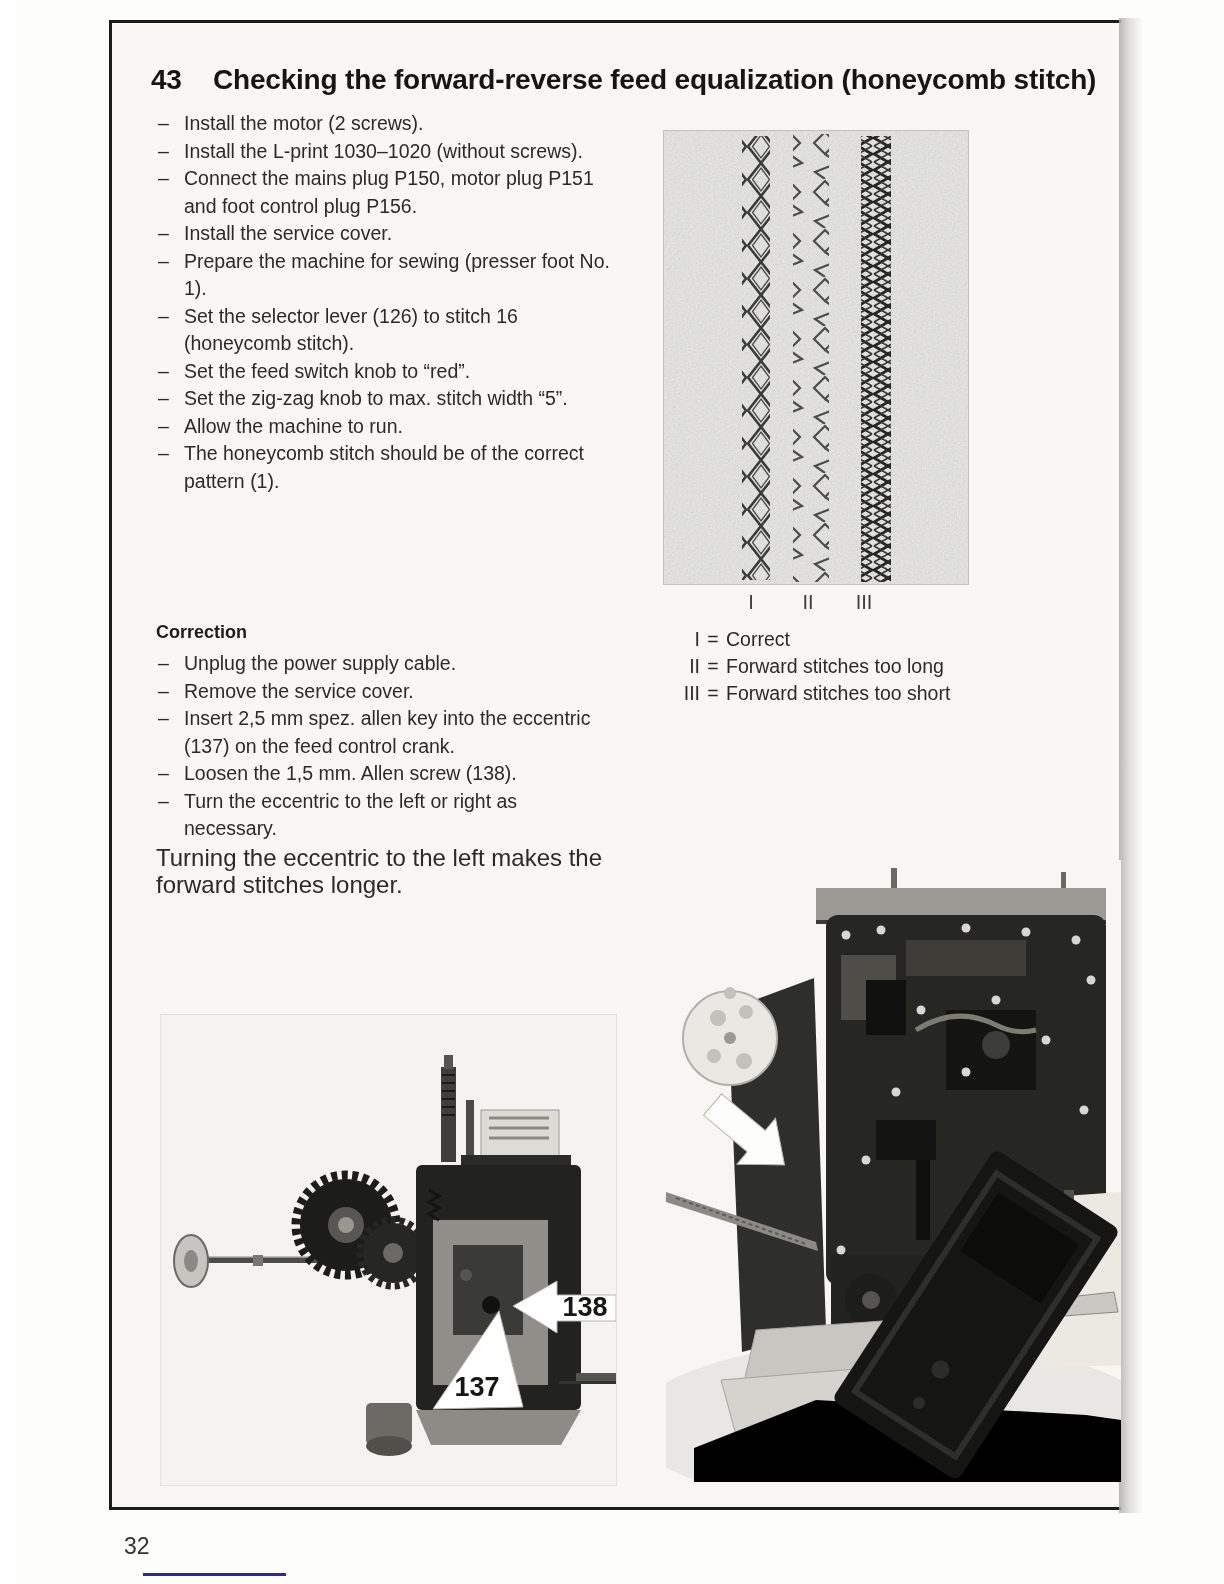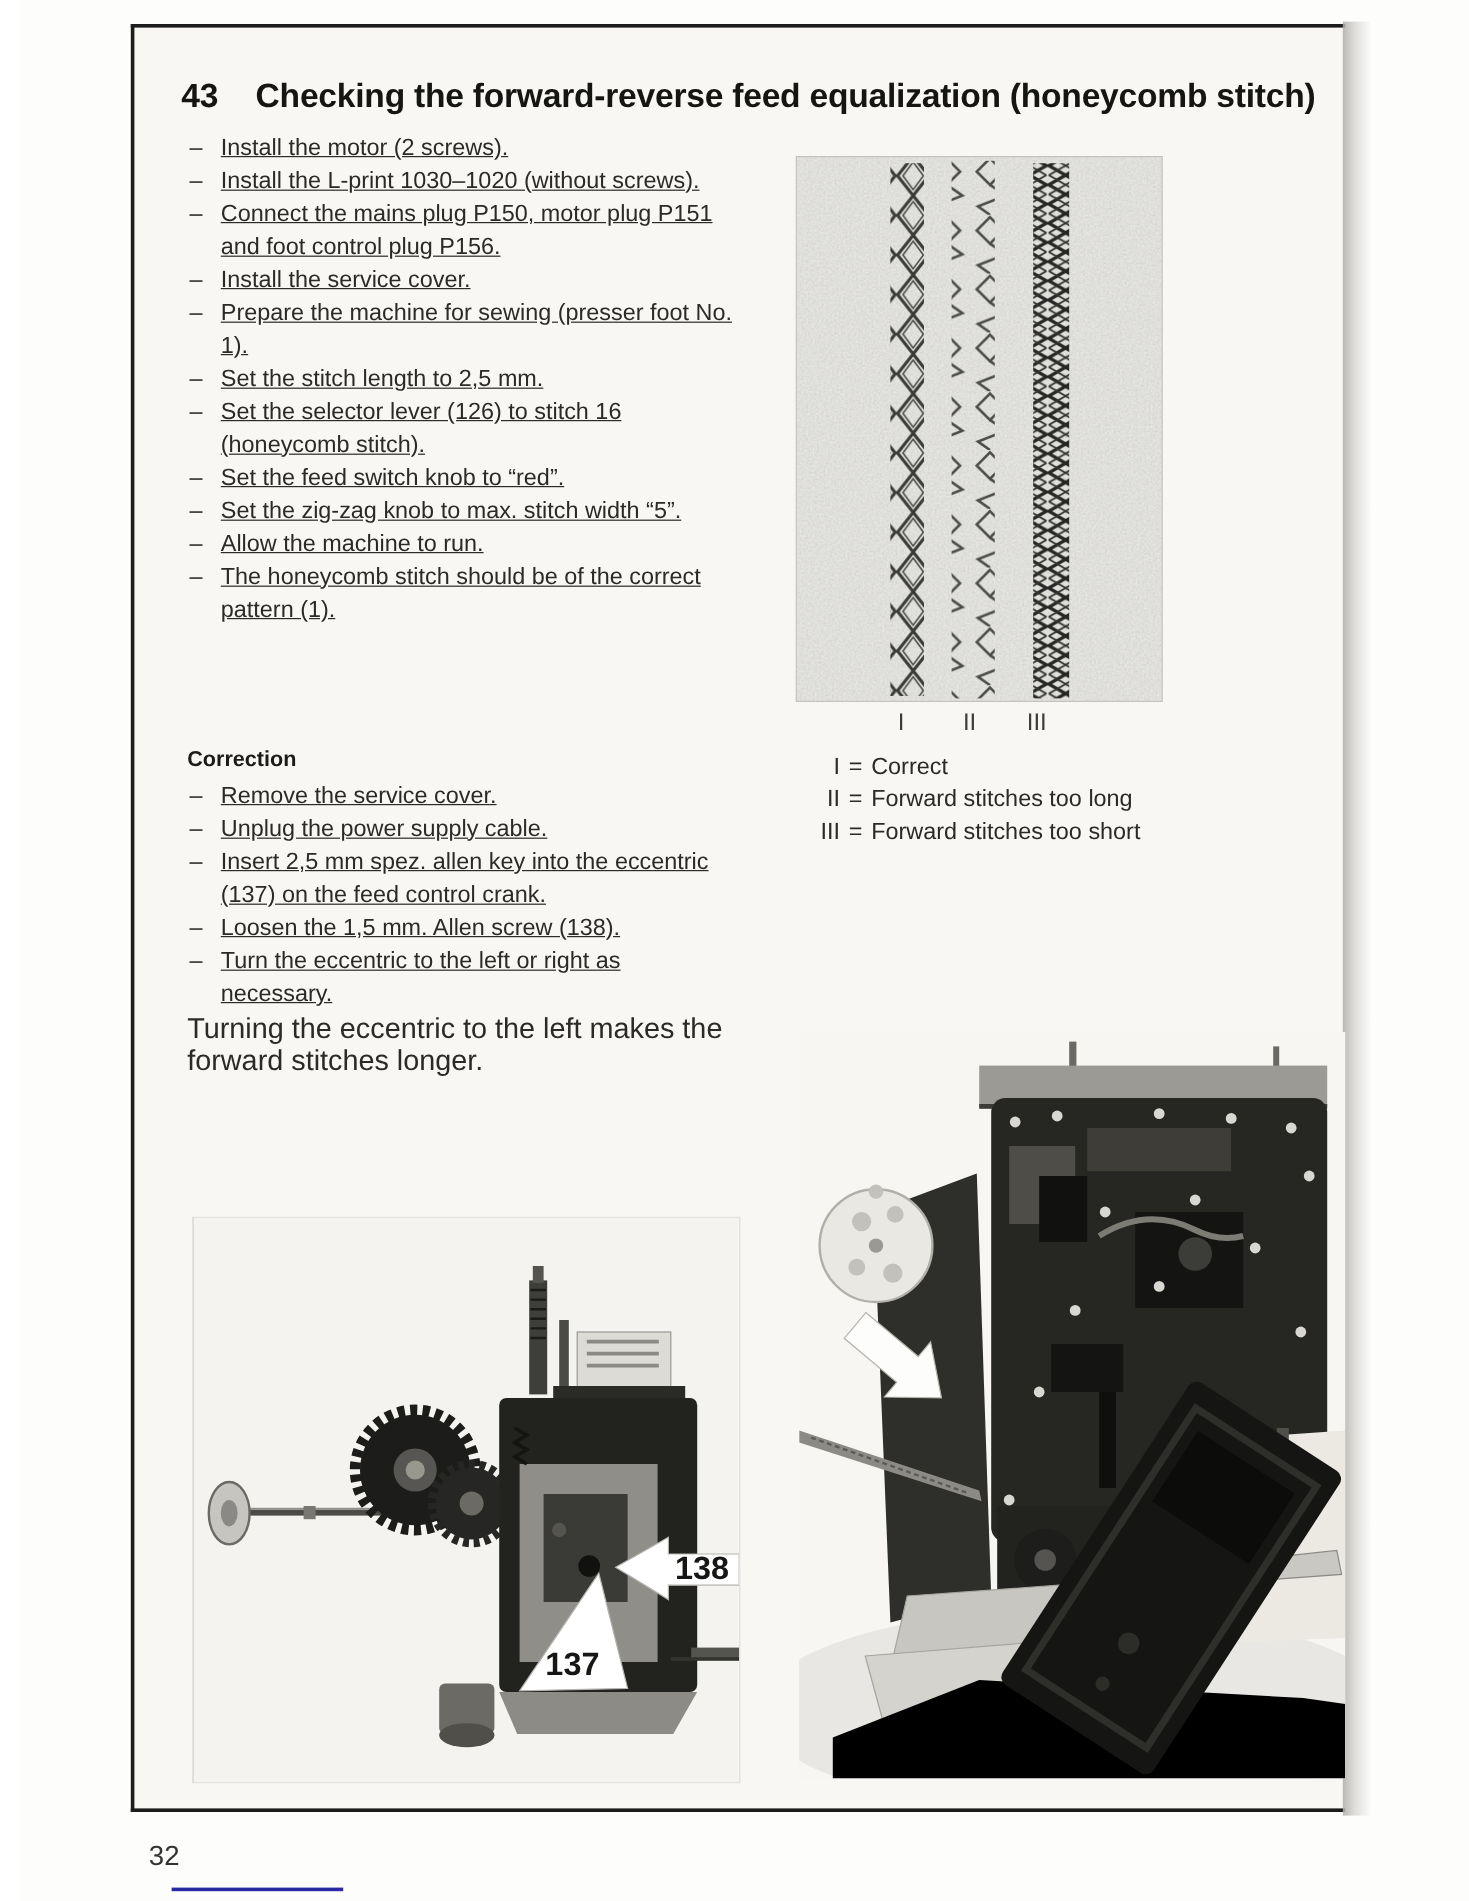--- a/index.html
+++ b/index.html
@@ -8,21 +8,21 @@
   .frame{position:absolute;left:93px;top:20px;width:1012px;height:1490px;
          border-top:3px solid #1c1c1c;border-left:3px solid #1c1c1c;border-bottom:3px solid #1c1c1c;
          background:#f8f7f3;box-sizing:border-box;}
   .page-edge{position:absolute;left:1103px;top:18px;width:24px;height:1495px;
          background:linear-gradient(to right,#aeada9 0%,#d8d7d3 40%,#fdfdfc 100%);opacity:.85;}
   .title-row{position:absolute;left:135px;top:64px;width:960px;display:flex;
          font-size:28px;font-weight:700;letter-spacing:-0.2px;color:#151513;}
   .sec-num{width:62px;flex:0 0 auto;}
   .steps{position:absolute;margin:0;padding:0;list-style:none;width:458px;
          font-size:19.5px;line-height:27.5px;color:#2a2a28;}
-  .steps li{position:relative;padding-left:28px;text-decoration:underline;}
+  .steps li{position:relative;padding-left:28px;}
   .steps li::before{content:"–";position:absolute;left:2px;top:0;}
   .setup{left:140px;top:110px;}
   .correction{position:absolute;left:140px;top:622px;width:462px;}
   .corr-head{font-size:18px;font-weight:700;color:#1b1b19;margin:0 0 7px 0;}
   .correction .steps{position:static;width:458px;}
   .note{margin:1px 0 0 0;font-size:24px;line-height:27.5px;color:#2a2a28;width:462px;}
   .stitch-figure{position:absolute;left:647px;top:130px;width:306px;height:455px;}
   .col-labels{position:absolute;left:0;top:0;}
   .cl{position:absolute;top:591px;width:30px;text-align:center;font-size:20px;color:#3c3c3a;}
   .cl1{left:720px;} .cl2{left:777px;} .cl3{left:833px;}
@@ -50,21 +50,20 @@
     <span class="sec-num">43</span>
     <span class="sec-title">Checking the forward-reverse feed equalization (honeycomb stitch)</span>
   </div>
 
   <ul class="steps setup">
     <li>Install the motor (2 screws).</li>
     <li>Install the L-print 1030–1020 (without screws).</li>
     <li>Connect the mains plug P150, motor plug P151 and foot control plug P156.</li>
     <li>Install the service cover.</li>
     <li>Prepare the machine for sewing (presser foot No. 1).</li>
-    <li>Set the stitch length to 2,5 mm.</li>
     <li>Set the selector lever (126) to stitch 16 (honeycomb stitch).</li>
     <li>Set the feed switch knob to “red”.</li>
     <li>Set the zig-zag knob to max. stitch width “5”.</li>
     <li>Allow the machine to run.</li>
     <li>The honeycomb stitch should be of the correct pattern (1).</li>
   </ul>
 
   <div class="stitch-figure">
     <svg viewBox="0 0 306 455" width="306" height="455">
       <defs>
@@ -120,22 +119,22 @@
     <div class="legend-row">
       <span class="num">III</span>
       <span class="eq">=</span>
       <span class="lbl">Forward stitches too short</span>
     </div>
   </div>
 
   <div class="correction">
     <div class="corr-head">Correction</div>
     <ul class="steps">
+      <li>Unplug the power supply cable.</li>
       <li>Remove the service cover.</li>
-      <li>Unplug the power supply cable.</li>
       <li>Insert 2,5 mm spez. allen key into the eccentric (137) on the feed control crank.</li>
       <li>Loosen the 1,5 mm. Allen screw (138).</li>
       <li>Turn the eccentric to the left or right as necessary.</li>
     </ul>
     <p class="note">Turning the eccentric to the left makes the forward stitches longer.</p>
   </div>
 
   <div class="photo-left">
     <svg viewBox="0 0 455 470" width="455" height="470">
       <rect width="455" height="470" fill="#f4f3ef"></rect>

